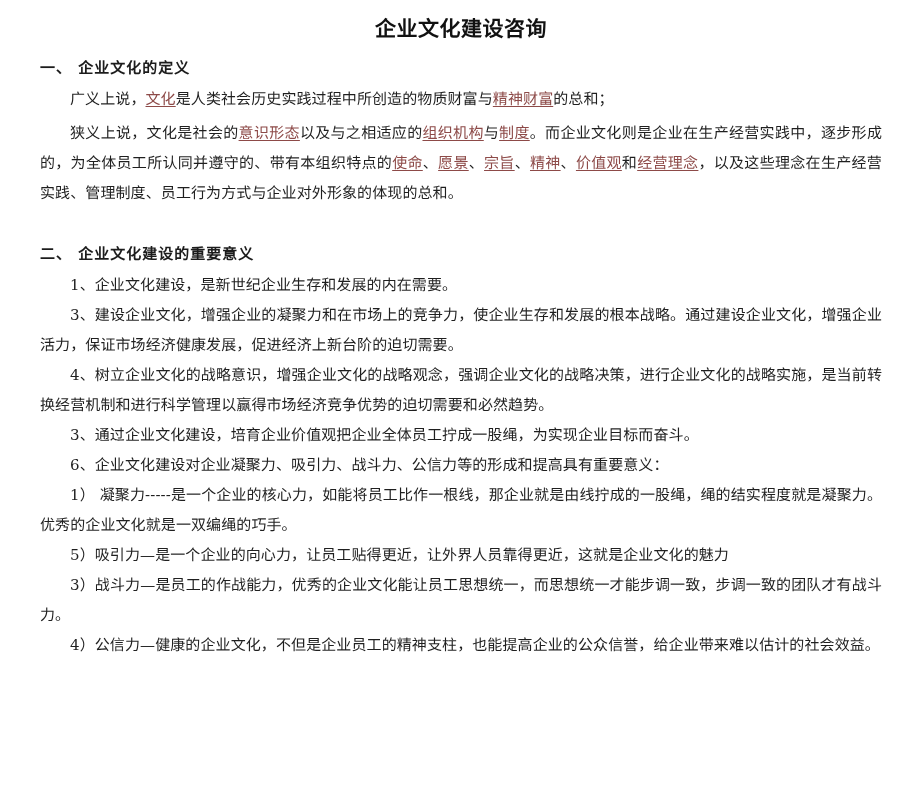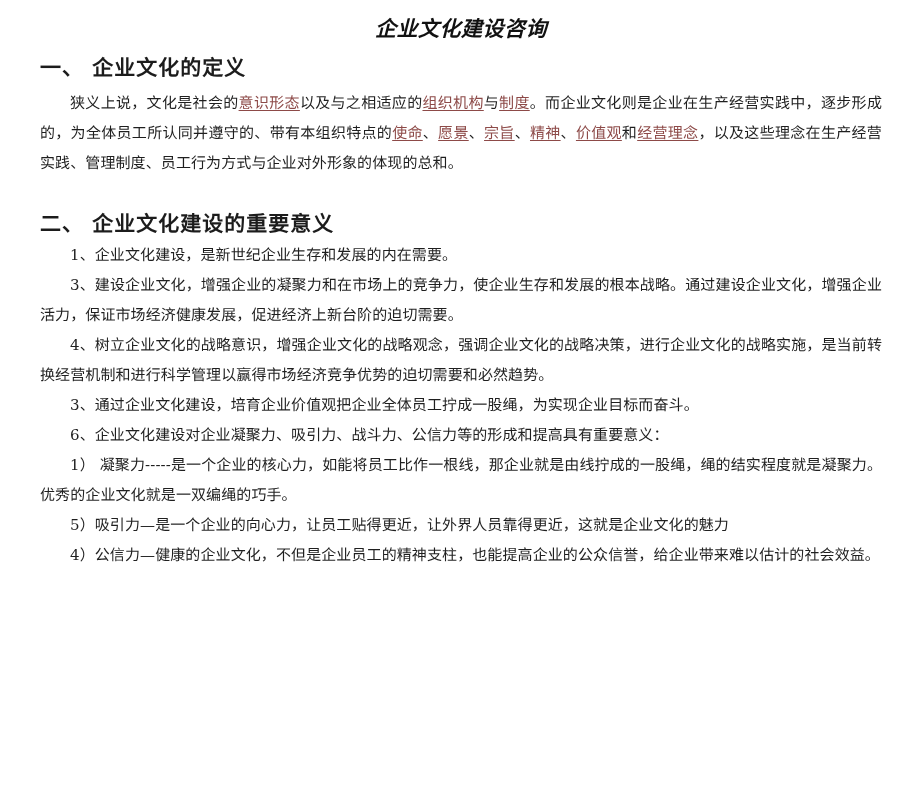--- a/index.html
+++ b/index.html
@@ -24,24 +24,23 @@
     position: relative;
   }
   .doc-title {
     text-align: center;
     font-size: 21px;
     font-weight: bold;
     letter-spacing: 0.5px;
     margin: 6px 0 0 0;
     line-height: 30px;
     color: #111111;
-    font-style: italic;
   }
   .section-heading {
-    font-size: 21px;
+    font-size: 15px;
     font-weight: bold;
     color: #1c1c1c;
     letter-spacing: 1px;
     line-height: 28px;
     margin: 10px 0 2px 0;
   }
   .para {
     font-size: 15px;
     line-height: 30px;
     text-align: justify;
@@ -66,36 +65,38 @@
 </style>
 </head>
 <body>
 
 <div class="page">
 
   <h1 class="doc-title">企业文化建设咨询</h1>
 
   <h2 class="section-heading">一、 企业文化的定义</h2>
 
+  <p class="para indent2"><span>广义上说，</span><span class="hl">文化</span><span>是人类社会历史实践过程中所创造的物质财富与</span><span class="hl">精神财富</span><span>的总和；</span></p>
 
   <div class="gap-sm"></div>
 
   <p class="para indent2"><span>狭义上说，文化是社会的</span><span class="hl">意识形态</span><span>以及与之相适应的</span><span class="hl">组织机构</span><span>与</span><span class="hl">制度</span><span>。而企业文化则是企业在生产经营实践中，逐步形成的，为全体员工所认同并遵守的、带有本组织特点的</span><span class="hl">使命</span><span>、</span><span class="hl">愿景</span><span>、</span><span class="hl">宗旨</span><span>、</span><span class="hl">精神</span><span>、</span><span class="hl">价值观</span><span>和</span><span class="hl">经营理念</span><span>，以及这些理念在生产经营实践、管理制度、员工行为方式与企业对外形象的体现的总和。</span></p>
 
   <div class="gap-lg"></div>
 
   <h2 class="section-heading">二、 企业文化建设的重要意义</h2>
 
   <div class="list-block">
     <p class="para indent2">1、企业文化建设，是新世纪企业生存和发展的内在需要。</p>
     <p class="para indent2">3、建设企业文化，增强企业的凝聚力和在市场上的竞争力，使企业生存和发展的根本战略。通过建设企业文化，增强企业活力，保证市场经济健康发展，促进经济上新台阶的迫切需要。</p>
     <p class="para indent2">4、树立企业文化的战略意识，增强企业文化的战略观念，强调企业文化的战略决策，进行企业文化的战略实施，是当前转换经营机制和进行科学管理以赢得市场经济竞争优势的迫切需要和必然趋势。</p>
     <p class="para indent2">3、通过企业文化建设，培育企业价值观把企业全体员工拧成一股绳，为实现企业目标而奋斗。</p>
     <p class="para indent2">6、企业文化建设对企业凝聚力、吸引力、战斗力、公信力等的形成和提高具有重要意义：</p>
   </div>
 
   <div class="list-block">
     <p class="para indent2 sub-item">1）  凝聚力-----是一个企业的核心力，如能将员工比作一根线，那企业就是由线拧成的一股绳，绳的结实程度就是凝聚力。优秀的企业文化就是一双编绳的巧手。</p>
     <p class="para indent2 sub-item">5）吸引力—是一个企业的向心力，让员工贴得更近，让外界人员靠得更近，这就是企业文化的魅力</p>
+    <p class="para indent2 sub-item">3）战斗力—是员工的作战能力，优秀的企业文化能让员工思想统一，而思想统一才能步调一致，步调一致的团队才有战斗力。</p>
     <p class="para indent2 sub-item">4）公信力—健康的企业文化，不但是企业员工的精神支柱，也能提高企业的公众信誉，给企业带来难以估计的社会效益。</p>
   </div>
 
 </div>
 
 </body></html>

